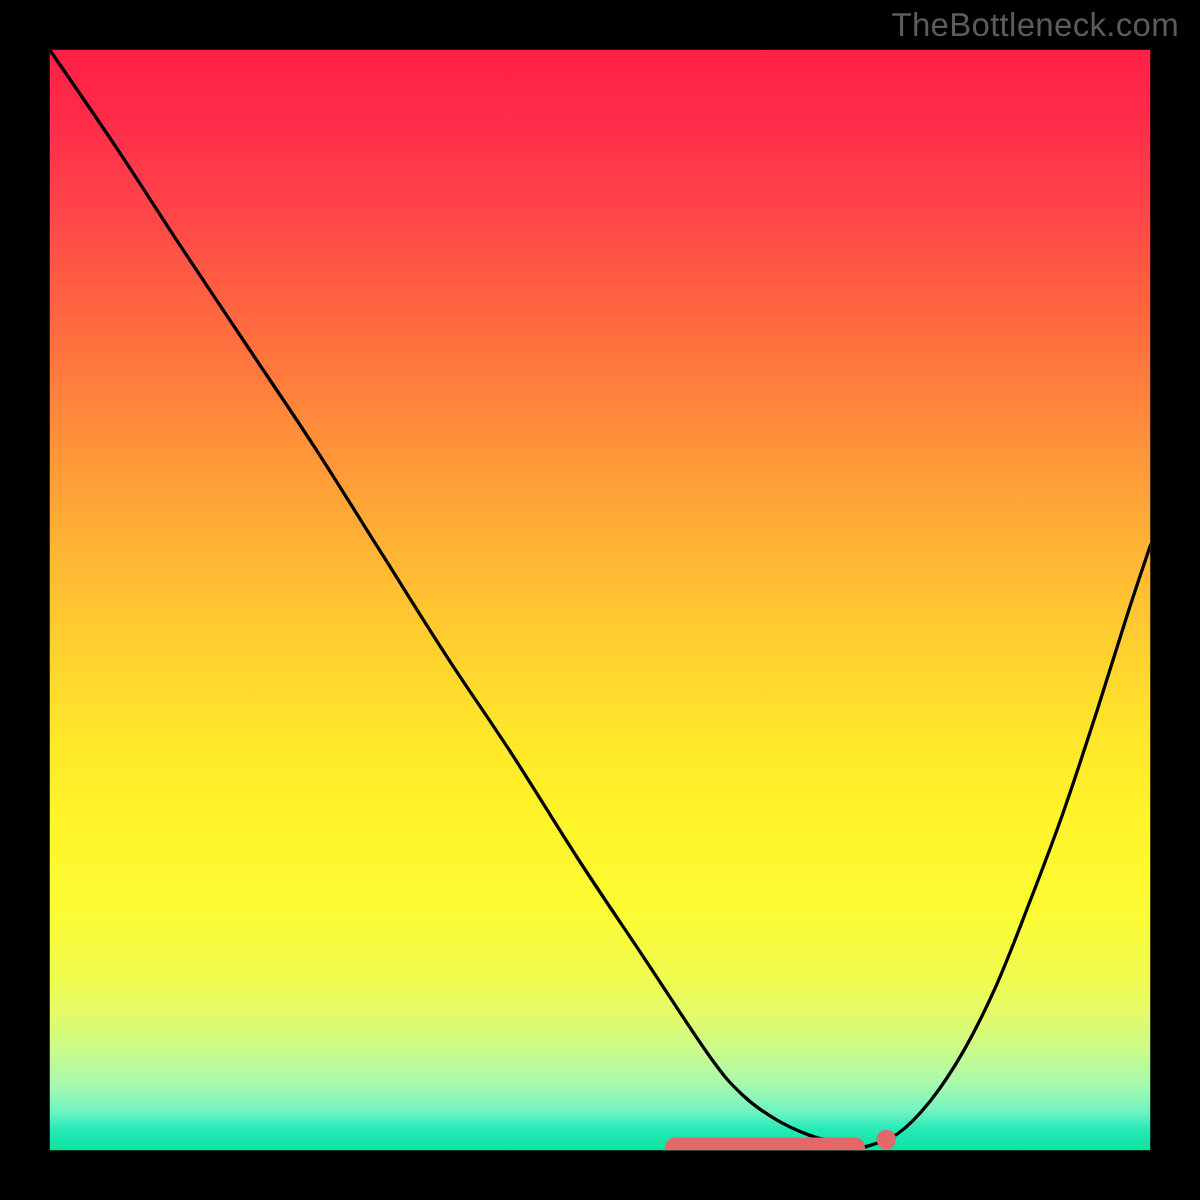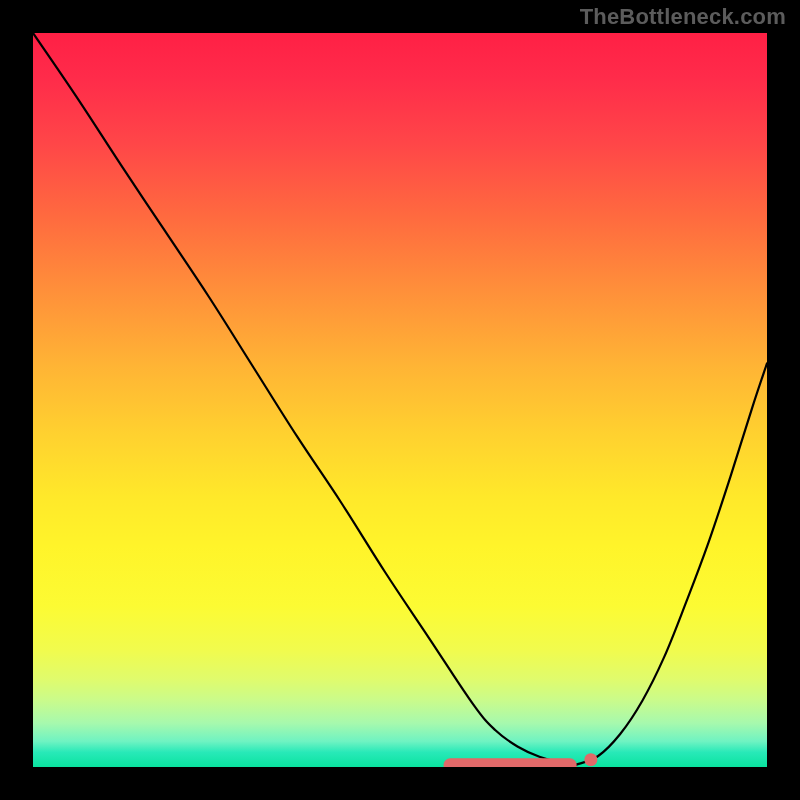--- a/index.html
+++ b/index.html
@@ -16,21 +16,21 @@
     width: 800px;
     height: 800px;
     background: #000;
   }
   .watermark {
     position: absolute;
     top: 4px;
     right: 14px;
     color: #5c5c5c;
     font-size: 22px;
-    font-weight: 700;
+    font-weight: 400;
     letter-spacing: 0.2px;
     z-index: 20;
   }
   .plot {
     position: absolute;
     left: 33px;
     top: 33px;
     width: 734px;
     height: 734px;
     overflow: hidden;

